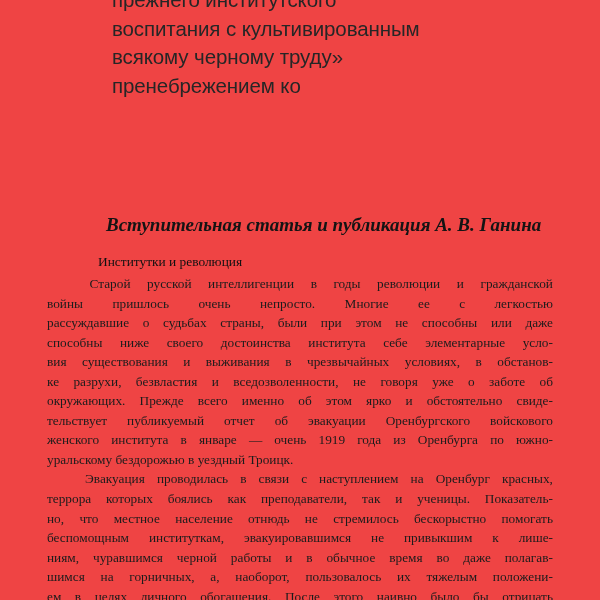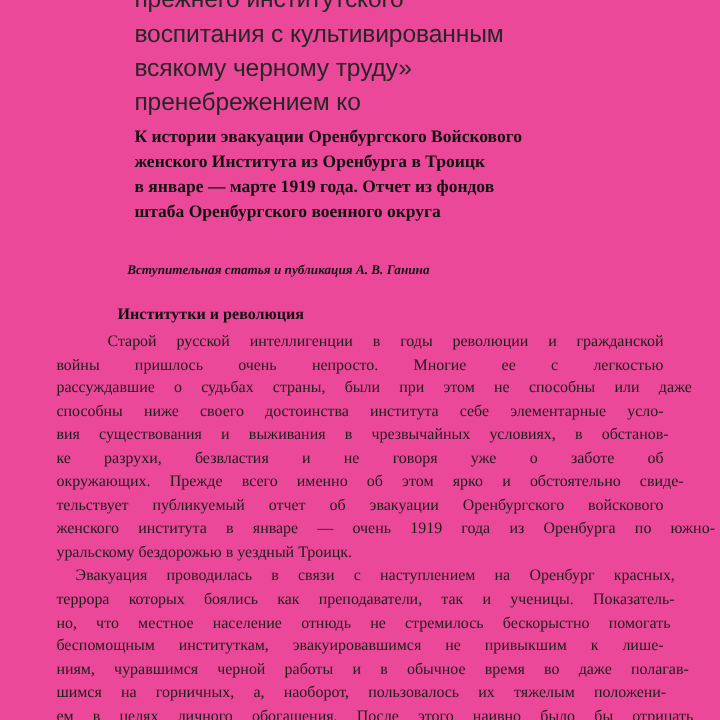--- a/index.html
+++ b/index.html
@@ -15,21 +15,21 @@
     overflow: hidden;
     position: relative;
   }
 
   #page {
     position: absolute;
     left: 0;
     top: 0;
     width: 600px;
     height: 600px;
-    background: #ec4899;
+    background: #ef4444;
   }
 
   
   .title-block {
     position: absolute;
     left: 112px;
     top: -14px;
     width: 420px;
   }
   .title-line {
@@ -59,33 +59,33 @@
   }
 
   
   .author-line {
     position: absolute;
     left: 106px;
     top: 216px;
     font-family: "Liberation Serif", "DejaVu Serif", serif;
     font-weight: bold;
     font-style: italic;
-    font-size: 11px;
+    font-size: 19px;
     line-height: 18px;
     color: #141414;
     white-space: nowrap;
   }
 
   
   .section-heading {
     position: absolute;
     left: 98px;
     top: 253px;
     font-family: "Liberation Serif", "DejaVu Serif", serif;
-    font-weight: bold;
+    font-weight: normal;
     font-size: 13.4px;
     line-height: 17px;
     color: #111111;
     white-space: nowrap;
     text-align: right;
   }
 
   
   .body-block {
     position: absolute;
@@ -96,21 +96,20 @@
   .para {
     font-family: "Liberation Serif", "DejaVu Serif", serif;
     font-size: 13.3px;
     line-height: 19.55px;
     color: #1c1c1c;
     margin: 0;
   }
   .para .ln {
     display: block;
     white-space: nowrap;
-    gap: 16px;
   }
   
   .para .ln.j {
     display: flex;
     justify-content: space-between;
     white-space: nowrap;
   }
   .para .ln.j > span { display: inline-block; }
   .ind {
     display: inline-block;
@@ -122,26 +121,20 @@
 
 <div id="page">
 
   <div class="title-block">
     <div class="title-line">прежнего институтского</div>
     <div class="title-line">воспитания с культивированным</div>
     <div class="title-line">всякому черному труду»</div>
     <div class="title-line">пренебрежением ко</div>
   </div>
 
-  <div class="subtitle-block">
-    <div class="subtitle-line">К истории эвакуации Оренбургского Войскового</div>
-    <div class="subtitle-line">женского Института из Оренбурга в Троицк</div>
-    <div class="subtitle-line">в январе — марте 1919 года. Отчет из фондов</div>
-    <div class="subtitle-line">штаба Оренбургского военного округа</div>
-  </div>
 
   <div class="author-line">Вступительная статья и публикация А. В. Ганина</div>
 
   <div class="section-heading">Институтки и революция</div>
 
   <div class="body-block">
     <div class="para">
         <div class="ln j">
           <span class="ind"></span>
           <span>Старой</span>
@@ -195,20 +188,21 @@
           <span>чрезвычайных</span>
           <span>условиях,</span>
           <span>в</span>
           <span>обстанов-</span>
         </div>
         <div class="ln j">
           <span>ке</span>
           <span>разрухи,</span>
           <span>безвластия</span>
           <span>и</span>
+          <span>вседозволенности,</span>
           <span>не</span>
           <span>говоря</span>
           <span>уже</span>
           <span>о</span>
           <span>заботе</span>
           <span>об</span>
         </div>
         <div class="ln j">
           <span>окружающих.</span>
           <span>Прежде</span>

